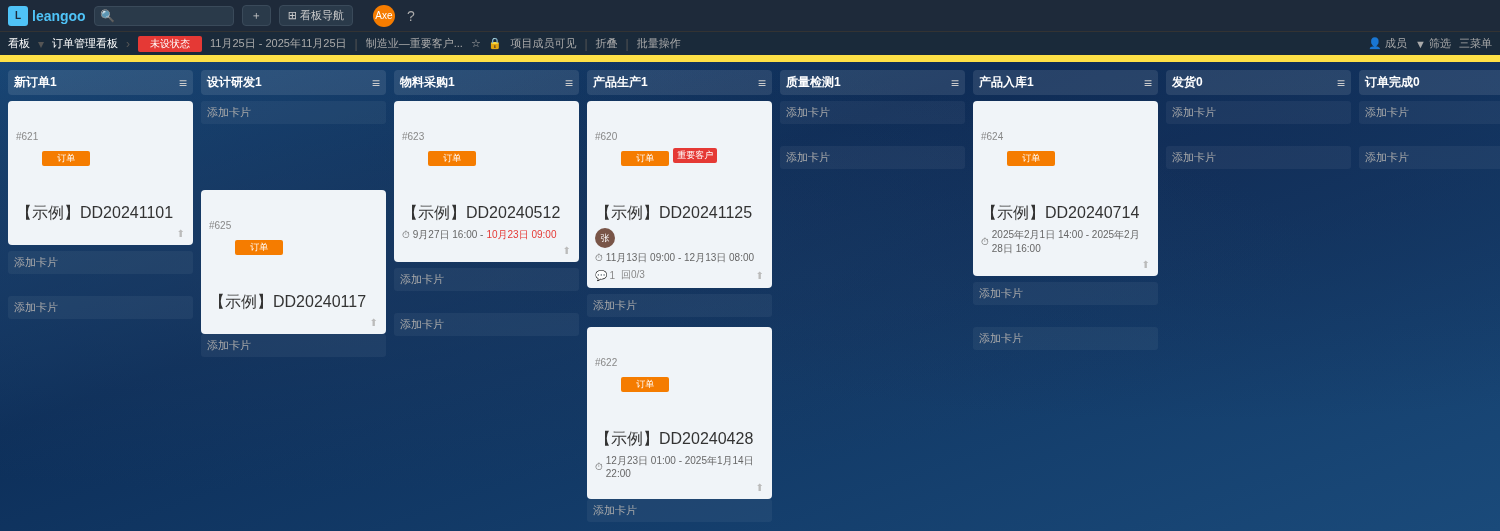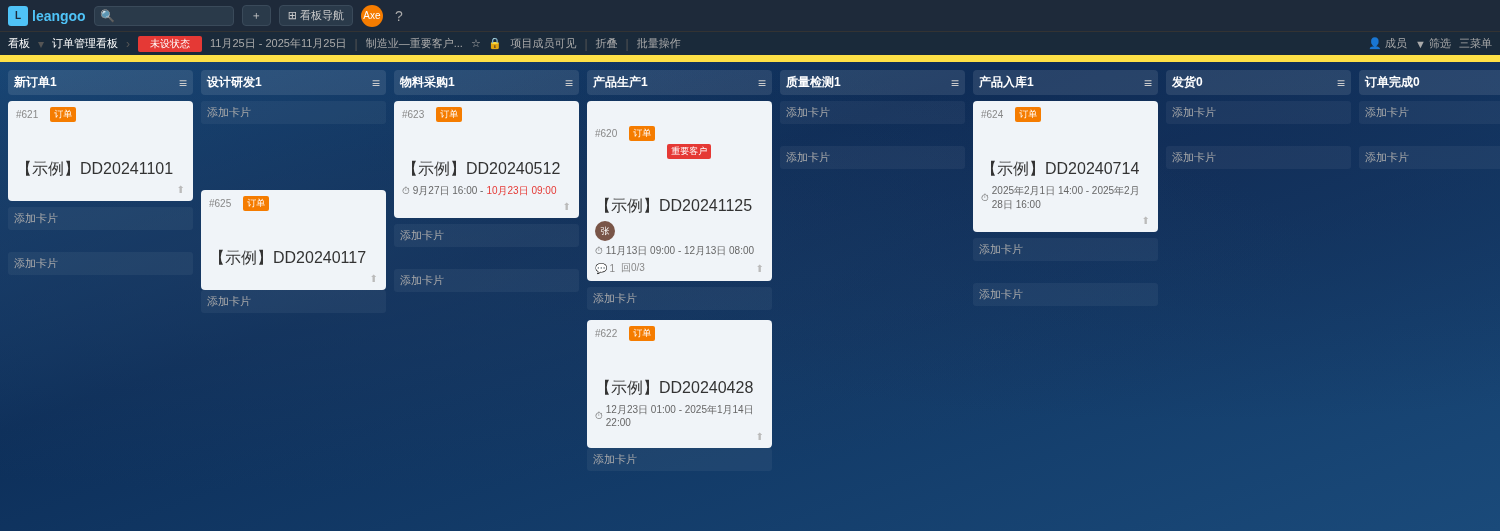--- a/index.html
+++ b/index.html
@@ -67,21 +67,21 @@
       padding: 2px 8px;
       font-size: 11px;
       cursor: pointer;
       display: flex; align-items: center; gap: 3px;
     }
     .avatar-small {
       width: 22px; height: 22px;
       border-radius: 50%;
       background: #f57c00;
       display: flex; align-items: center; justify-content: center;
-      color: white; font-size: 10px;
+      color: white; font-size: 10px; margin-left: 12px;
     }
     .nav-icon-btn {
       color: #aaa; font-size: 14px; cursor: pointer; padding: 2px 4px;
     }
 
     
     .toolbar {
       background: #1a2a3a;
       height: 30px;
       display: flex;
@@ -139,31 +139,32 @@
     }
 
     
     .card {
       background: #f0f4f8;
       border-radius: 4px;
       padding: 6px 8px;
       position: relative;
     }
     .card-tag-row {
-      display: flex; align-items: center; gap: 12px;
+      display: flex; align-items: center; gap: 4px;
       margin-bottom: 3px;
     }
     .card-id {
       color: #888; font-size: 10px;
     }
     .card-tag {
       font-size: 9px;
-      padding: 1px 4px;
+      padding: 1px 15px;
       border-radius: 2px;
       color: white;
+      margin-top: 44px;
     }
     .tag-orange { background: #f57c00; }
     .card-title {
       color: #333;
       font-size: 16px;
       margin-bottom: 4px;
       margin-top: 37px;
     }
     .card-date {
       display: flex; align-items: center; gap: 3px;

